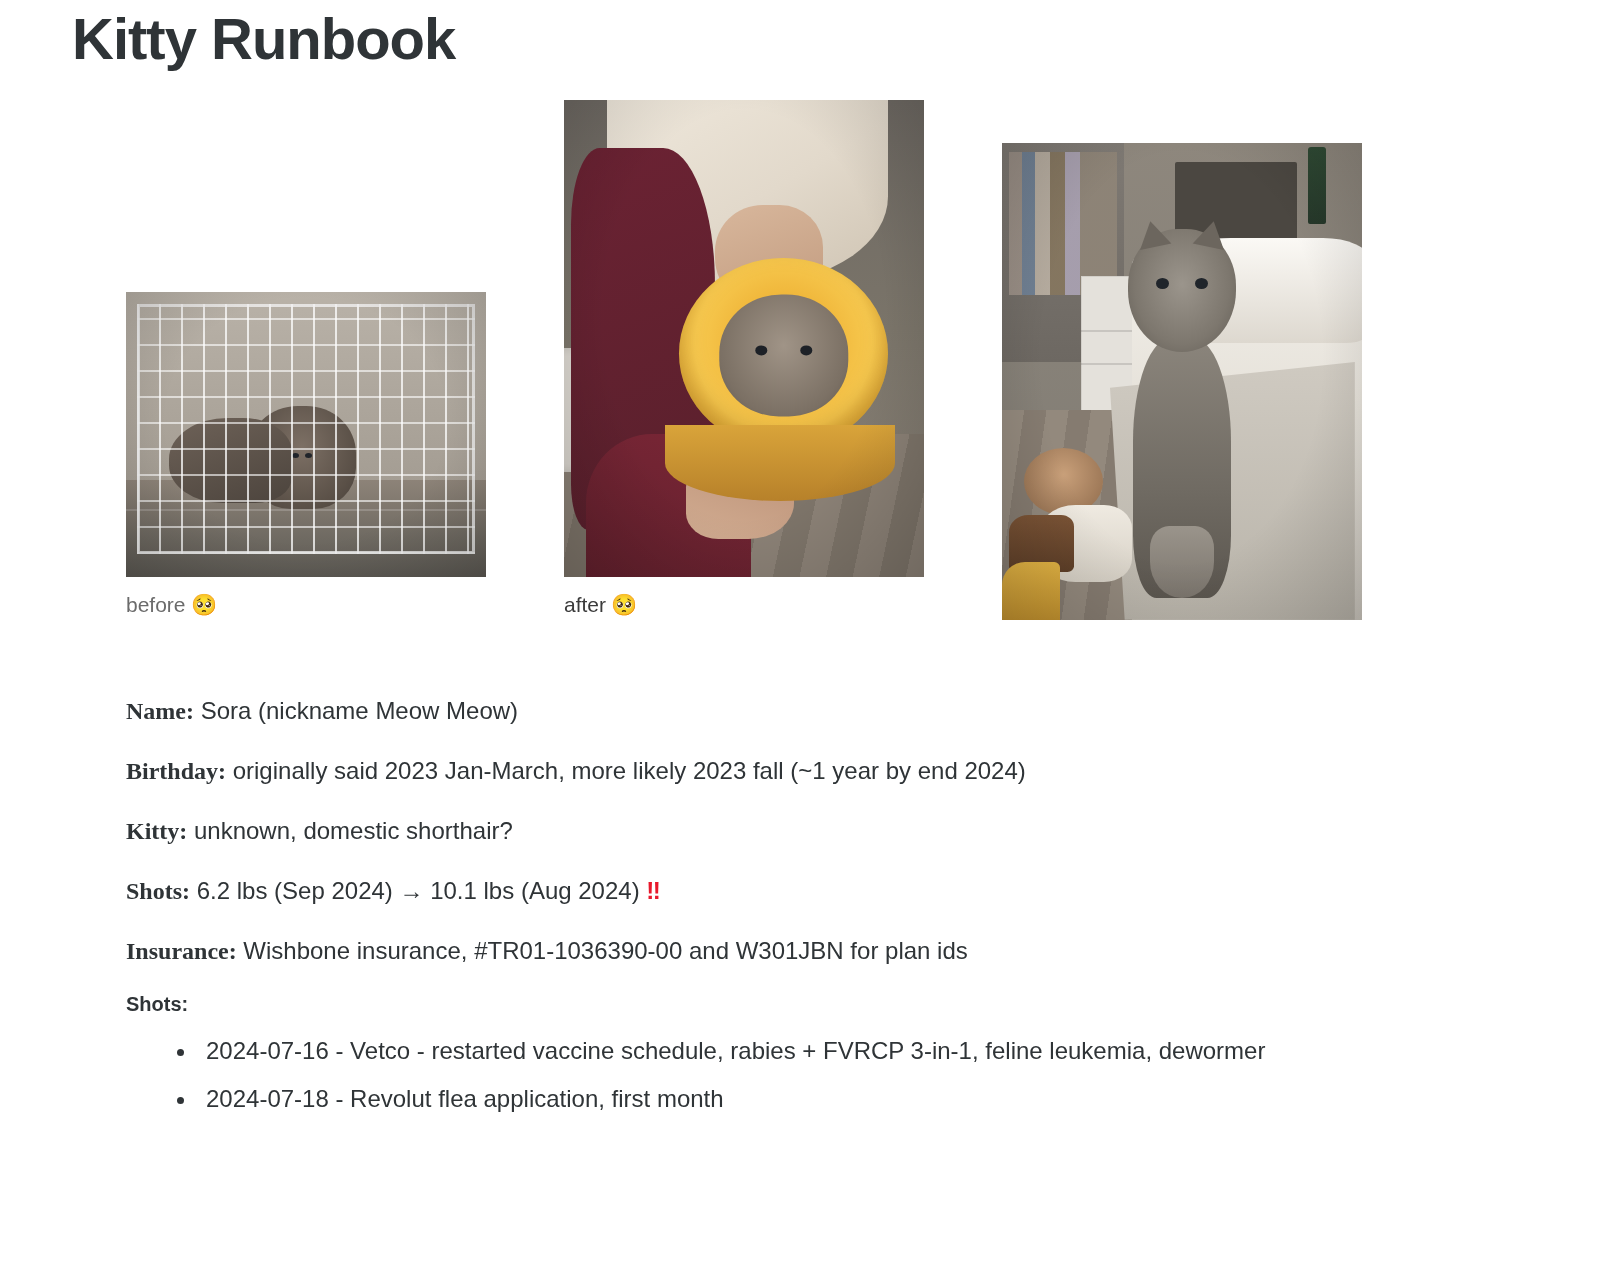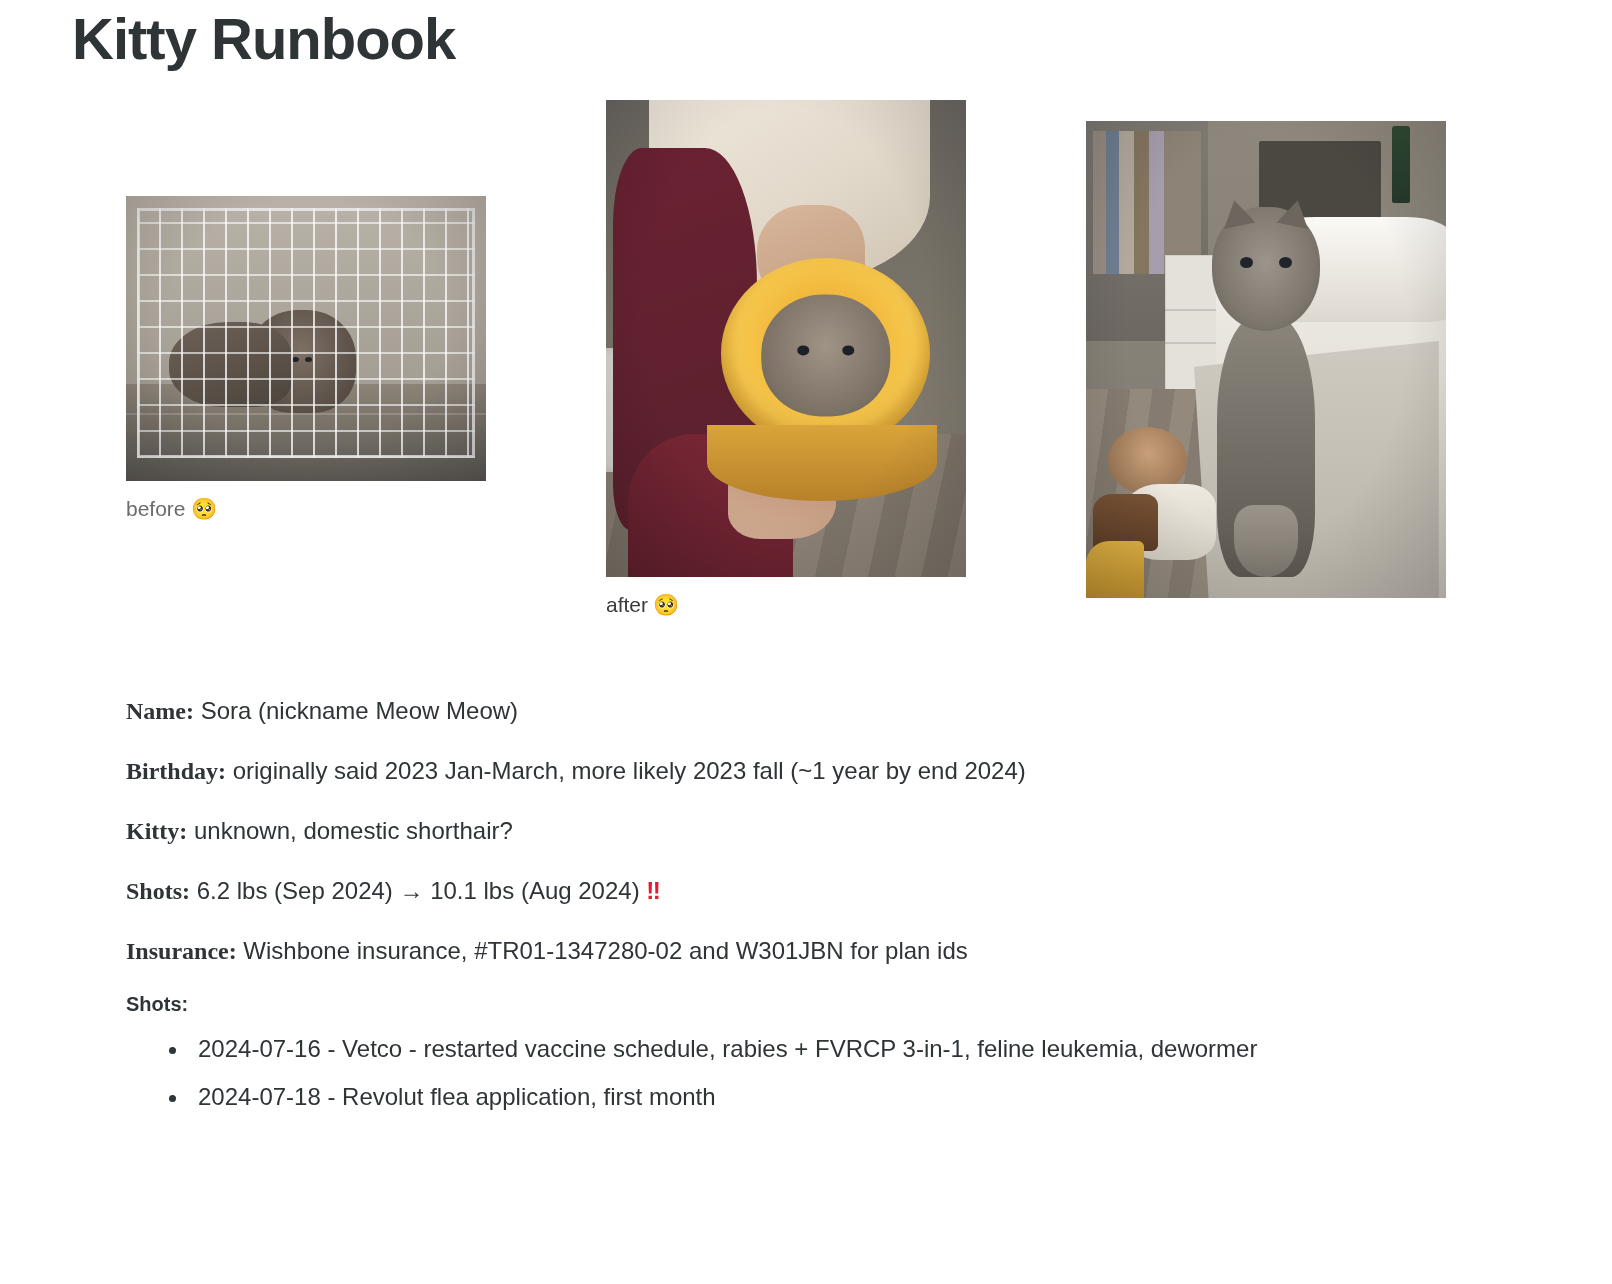--- a/index.html
+++ b/index.html
@@ -22,23 +22,23 @@
     font-size: 58px;
     font-weight: bold;
     letter-spacing: -1px;
     color: #2f3437;
     margin: 0;
     padding: 0 0 0 72px;
     line-height: 1.35;
   }
   .gallery {
     display: flex;
-    align-items: center;
+    align-items: flex-end;
     padding: 22px 0 0 126px;
-    gap: 120px;
+    gap: 78px;
   }
   .figure {
     display: flex;
     flex-direction: column;
   }
   .photo {
     position: relative;
     overflow: hidden;
     background: #d8d4cf;
   }
@@ -63,21 +63,21 @@
     color: #2f3437;
   }
   .field-line b { font-weight: bold; font-family: Liberation Serif, serif; }
   .red-bangs { color: #e8192c; font-weight: bold; }
   .shots-head {
     font-size: 20px;
     font-weight: bold;
     margin: 8px 0 14px 0;
   }
   ul.shots {
-    margin: 8px;
+    margin: 16px;
     padding-left: 56px;
     list-style: disc;
   }
   ul.shots li {
     font-size: 24px;
     line-height: 1.58;
     margin-bottom: 10px;
     padding-left: 8px;
   }
 
@@ -368,21 +368,21 @@
 
     <p class="field-line">
       <b>Kitty:</b><span> unknown, domestic shorthair?</span>
     </p>
 
     <p class="field-line">
       <b>Shots:</b><span> 6.2 lbs (Sep 2024) → 10.1 lbs (Aug 2024) </span><span class="red-bangs">‼</span>
     </p>
 
     <p class="field-line">
-      <b>Insurance:</b><span> Wishbone insurance, #TR01-1347280-02 and W301JBN for plan ids</span>
+      <b>Insurance:</b><span> Wishbone insurance, #TR01-1036390-00 and W301JBN for plan ids</span>
     </p>
 
 
     <p class="shots-head">Shots:</p>
 
     <ul class="shots">
       <li>2024-07-16 - Vetco - restarted vaccine schedule, rabies + FVRCP 3-in-1, feline leukemia, dewormer</li>
       <li>2024-07-18 - Revolut flea application, first month</li>
     </ul>
 

